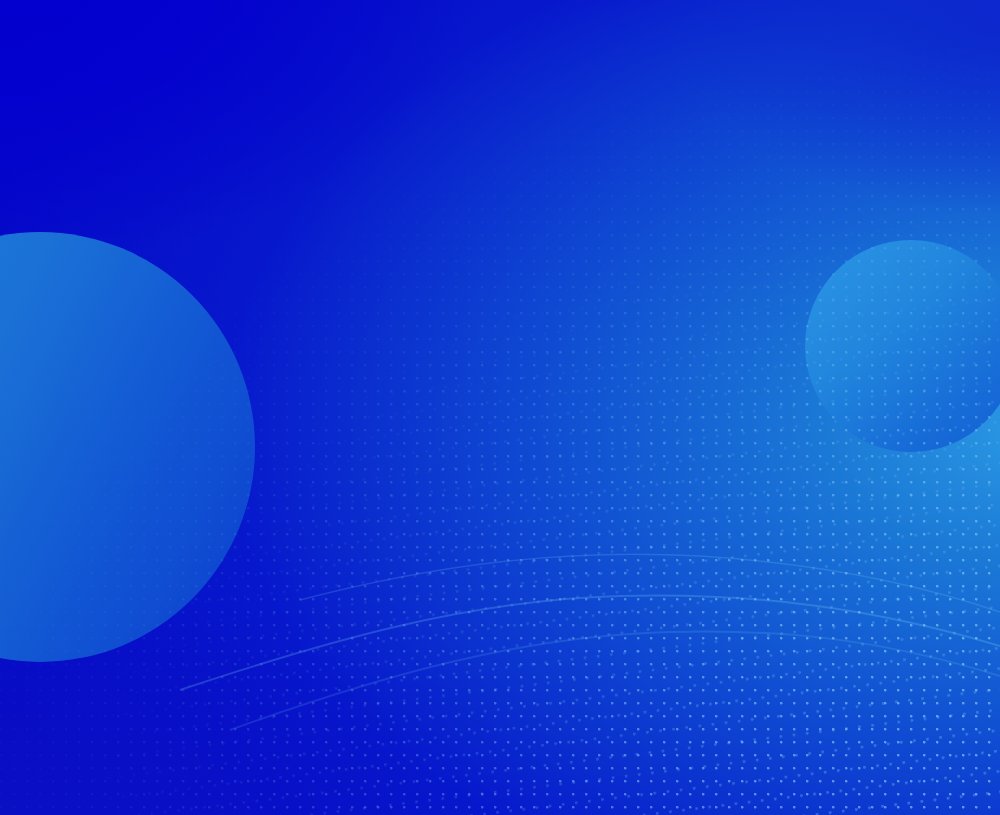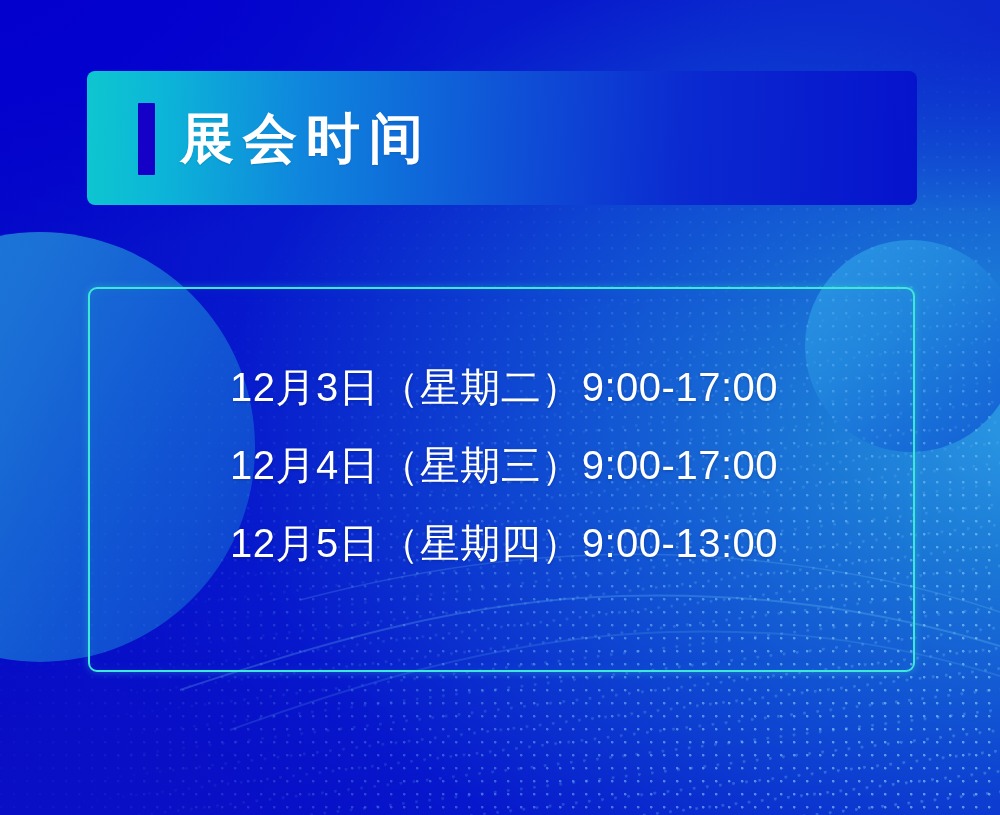--- a/index.html
+++ b/index.html
@@ -176,26 +176,15 @@
 
   <svg class="wave-svg" viewBox="0 0 1000 815" preserveAspectRatio="none">
     <path d="M180 690 C 330 640, 470 600, 620 596 C 760 592, 880 610, 1000 646" fill="none" stroke="rgba(130,225,255,0.22)" stroke-width="2"></path>
     <path d="M230 730 C 380 676, 520 636, 670 632 C 800 628, 900 645, 1000 676" fill="none" stroke="rgba(130,225,255,0.14)" stroke-width="2"></path>
     <path d="M300 600 C 430 566, 560 548, 700 556 C 830 564, 930 588, 1000 612" fill="none" stroke="rgba(150,235,255,0.16)" stroke-width="1.5"></path>
   </svg>
 
   <div class="dots"></div>
   <div class="dots-b"></div>
 
-  <div class="banner">
-    <div class="banner-accent"></div>
-    <div class="banner-title">展会时间</div>
-  </div>
 
-  <div class="card">
-    <div class="card-list">
-      <div class="card-row">12月3日（星期二）9:00-17:00</div>
-      <div class="card-row">12月4日（星期三）9:00-17:00</div>
-      <div class="card-row">12月5日（星期四）9:00-13:00</div>
-    </div>
-  </div>
 
 </div>
 
 </body></html>

